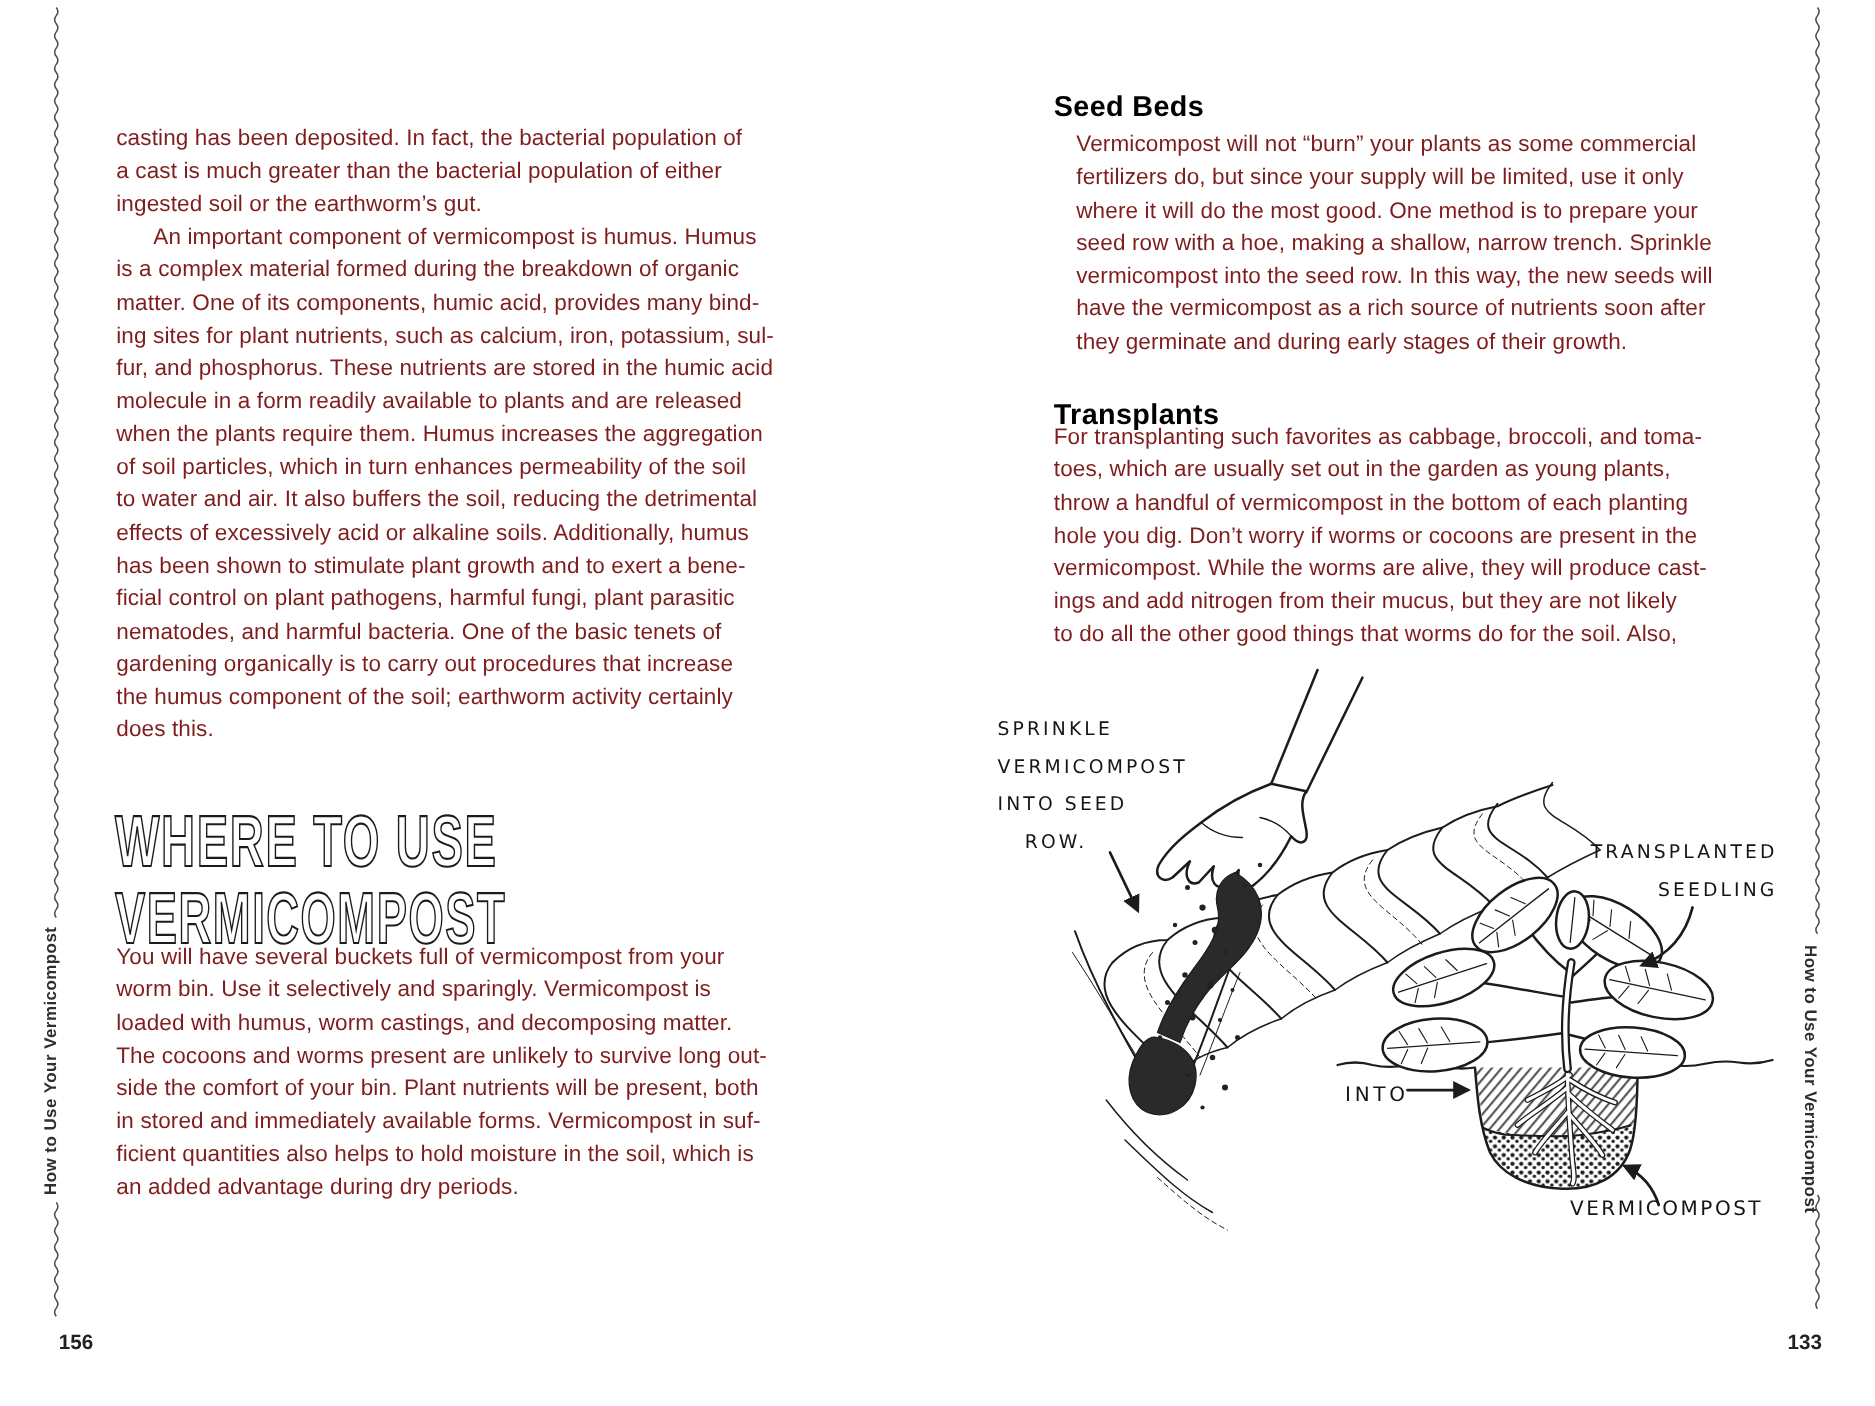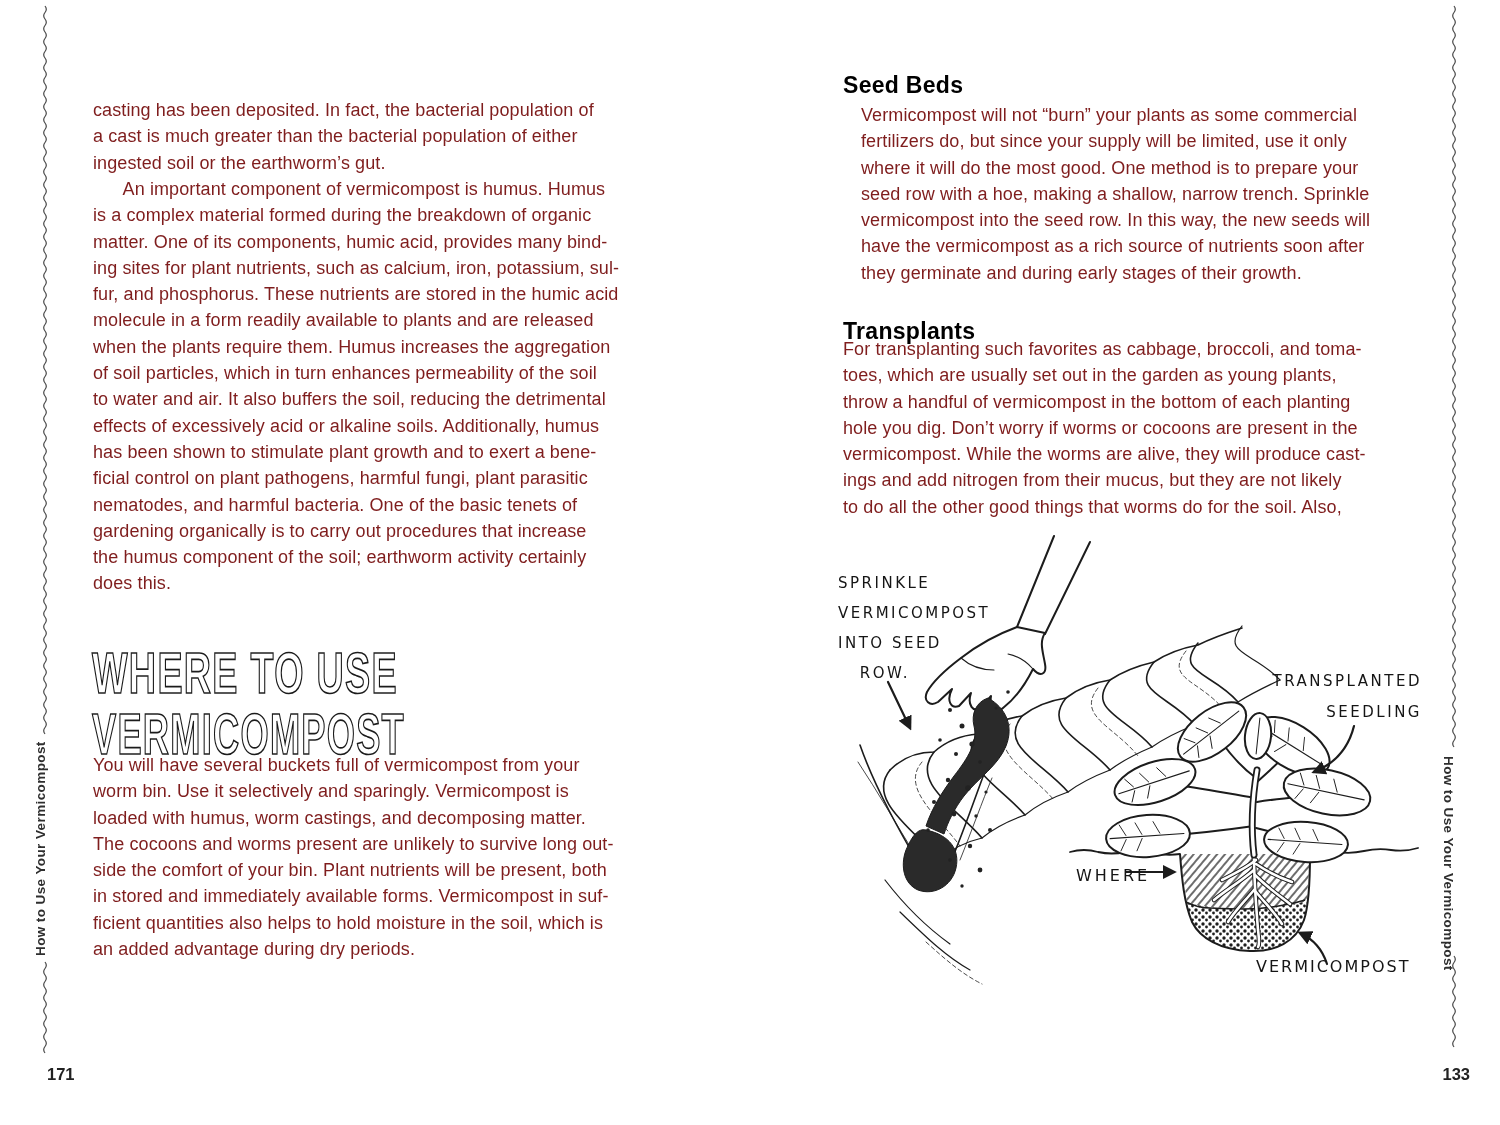--- a/index.html
+++ b/index.html
@@ -11,21 +11,21 @@
   .rail-text{
     position:absolute;z-index:2;font-size:13.5px;font-weight:bold;color:#2e2e2e;
     letter-spacing:0.4px;white-space:nowrap;writing-mode:vertical-rl;
   }
   .rail-text.left{left:33px;top:756px;height:200px;transform:rotate(180deg);}
   .rail-text.right{left:1441px;top:756px;height:205px;}
   .page-num{
     position:absolute;z-index:2;font-size:16.5px;font-weight:bold;color:#222222;
   }
   .page-num.left{left:47px;top:1065px;}
-  .page-num.right{left:1430px;top:1065px;width:40px;text-align:right;}
+  .page-num.right{left:1430px;top:1065px;width:40px;}
 
   .body-block{
     position:absolute;z-index:2;font-size:18px;line-height:26.3px;color:#7f1d1d;
     letter-spacing:0.1px;white-space:pre;
   }
   .col-left{left:93px;}
   .col-right{left:843px;}
   .section-heading{
     position:absolute;z-index:2;font-size:23px;font-weight:bold;color:#000000;
     letter-spacing:0.3px;white-space:nowrap;
@@ -33,41 +33,41 @@
   .display-heading-svg{position:absolute;left:90px;top:641px;z-index:2;}
   .outline-text{
     font-family:"Liberation Sans",sans-serif;font-weight:700;font-size:58px;
     fill:none;stroke:#1b1b1b;stroke-width:1.7px;letter-spacing:2px;
   }
   .illustration-svg{position:absolute;left:830px;top:530px;z-index:2;}
   .hand-label{
     position:absolute;z-index:3;font-family:"DejaVu Sans",sans-serif;color:#151515;
     font-size:15px;letter-spacing:2.5px;white-space:pre;line-height:30px;
   }
-  .hand-label.sprinkle{left:838px;top:568px;}
+  .hand-label.sprinkle{left:798px;top:568px;}
   .hand-label.transplanted{left:1270px;top:666px;width:152px;text-align:right;line-height:31px;}
   .hand-label.soil{left:1076px;top:861px;font-size:16px;letter-spacing:3px;}
   .hand-label.vermicompost{left:1256px;top:952px;font-size:16px;letter-spacing:2px;}
 </style>
 </head>
 <body>
 
 <div class="spread">
 
   <svg class="rails-svg">
     <path fill="none" stroke="#4a4a4a" stroke-width="1.2" d="M45,6 q2.6,3.25 0,6.5 q-2.6,3.25 0,6.5 q2.6,3.25 0,6.5 q-2.6,3.25 0,6.5 q2.6,3.25 0,6.5 q-2.6,3.25 0,6.5 q2.6,3.25 0,6.5 q-2.6,3.25 0,6.5 q2.6,3.25 0,6.5 q-2.6,3.25 0,6.5 q2.6,3.25 0,6.5 q-2.6,3.25 0,6.5 q2.6,3.25 0,6.5 q-2.6,3.25 0,6.5 q2.6,3.25 0,6.5 q-2.6,3.25 0,6.5 q2.6,3.25 0,6.5 q-2.6,3.25 0,6.5 q2.6,3.25 0,6.5 q-2.6,3.25 0,6.5 q2.6,3.25 0,6.5 q-2.6,3.25 0,6.5 q2.6,3.25 0,6.5 q-2.6,3.25 0,6.5 q2.6,3.25 0,6.5 q-2.6,3.25 0,6.5 q2.6,3.25 0,6.5 q-2.6,3.25 0,6.5 q2.6,3.25 0,6.5 q-2.6,3.25 0,6.5 q2.6,3.25 0,6.5 q-2.6,3.25 0,6.5 q2.6,3.25 0,6.5 q-2.6,3.25 0,6.5 q2.6,3.25 0,6.5 q-2.6,3.25 0,6.5 q2.6,3.25 0,6.5 q-2.6,3.25 0,6.5 q2.6,3.25 0,6.5 q-2.6,3.25 0,6.5 q2.6,3.25 0,6.5 q-2.6,3.25 0,6.5 q2.6,3.25 0,6.5 q-2.6,3.25 0,6.5 q2.6,3.25 0,6.5 q-2.6,3.25 0,6.5 q2.6,3.25 0,6.5 q-2.6,3.25 0,6.5 q2.6,3.25 0,6.5 q-2.6,3.25 0,6.5 q2.6,3.25 0,6.5 q-2.6,3.25 0,6.5 q2.6,3.25 0,6.5 q-2.6,3.25 0,6.5 q2.6,3.25 0,6.5 q-2.6,3.25 0,6.5 q2.6,3.25 0,6.5 q-2.6,3.25 0,6.5 q2.6,3.25 0,6.5 q-2.6,3.25 0,6.5 q2.6,3.25 0,6.5 q-2.6,3.25 0,6.5 q2.6,3.25 0,6.5 q-2.6,3.25 0,6.5 q2.6,3.25 0,6.5 q-2.6,3.25 0,6.5 q2.6,3.25 0,6.5 q-2.6,3.25 0,6.5 q2.6,3.25 0,6.5 q-2.6,3.25 0,6.5 q2.6,3.25 0,6.5 q-2.6,3.25 0,6.5 q2.6,3.25 0,6.5 q-2.6,3.25 0,6.5 q2.6,3.25 0,6.5 q-2.6,3.25 0,6.5 q2.6,3.25 0,6.5 q-2.6,3.25 0,6.5 q2.6,3.25 0,6.5 q-2.6,3.25 0,6.5 q2.6,3.25 0,6.5 q-2.6,3.25 0,6.5 q2.6,3.25 0,6.5 q-2.6,3.25 0,6.5 q2.6,3.25 0,6.5 q-2.6,3.25 0,6.5 q2.6,3.25 0,6.5 q-2.6,3.25 0,6.5 q2.6,3.25 0,6.5 q-2.6,3.25 0,6.5 q2.6,3.25 0,6.5 q-2.6,3.25 0,6.5 q2.6,3.25 0,6.5 q-2.6,3.25 0,6.5 q2.6,3.25 0,6.5 q-2.6,3.25 0,6.5 q2.6,3.25 0,6.5 q-2.6,3.25 0,6.5 q2.6,3.25 0,6.5 q-2.6,3.25 0,6.5 q2.6,3.25 0,6.5 q-2.6,3.25 0,6.5 q2.6,3.25 0,6.5 q-2.6,3.25 0,6.5 q2.6,3.25 0,6.5 q-2.6,3.25 0,6.5 q2.6,3.25 0,6.5 q-2.6,3.25 0,6.5 q2.6,3.25 0,6.5 q-2.6,3.25 0,6.5 q2.6,3.25 0,6.5 q-2.6,3.25 0,6.5"></path>
     <path fill="none" stroke="#4a4a4a" stroke-width="1.2" d="M45,962 q2.6,3.25 0,6.5 q-2.6,3.25 0,6.5 q2.6,3.25 0,6.5 q-2.6,3.25 0,6.5 q2.6,3.25 0,6.5 q-2.6,3.25 0,6.5 q2.6,3.25 0,6.5 q-2.6,3.25 0,6.5 q2.6,3.25 0,6.5 q-2.6,3.25 0,6.5 q2.6,3.25 0,6.5 q-2.6,3.25 0,6.5 q2.6,3.25 0,6.5 q-2.6,3.25 0,6.5"></path>
     <path fill="none" stroke="#4a4a4a" stroke-width="1.2" d="M1454,6 q2.6,3.25 0,6.5 q-2.6,3.25 0,6.5 q2.6,3.25 0,6.5 q-2.6,3.25 0,6.5 q2.6,3.25 0,6.5 q-2.6,3.25 0,6.5 q2.6,3.25 0,6.5 q-2.6,3.25 0,6.5 q2.6,3.25 0,6.5 q-2.6,3.25 0,6.5 q2.6,3.25 0,6.5 q-2.6,3.25 0,6.5 q2.6,3.25 0,6.5 q-2.6,3.25 0,6.5 q2.6,3.25 0,6.5 q-2.6,3.25 0,6.5 q2.6,3.25 0,6.5 q-2.6,3.25 0,6.5 q2.6,3.25 0,6.5 q-2.6,3.25 0,6.5 q2.6,3.25 0,6.5 q-2.6,3.25 0,6.5 q2.6,3.25 0,6.5 q-2.6,3.25 0,6.5 q2.6,3.25 0,6.5 q-2.6,3.25 0,6.5 q2.6,3.25 0,6.5 q-2.6,3.25 0,6.5 q2.6,3.25 0,6.5 q-2.6,3.25 0,6.5 q2.6,3.25 0,6.5 q-2.6,3.25 0,6.5 q2.6,3.25 0,6.5 q-2.6,3.25 0,6.5 q2.6,3.25 0,6.5 q-2.6,3.25 0,6.5 q2.6,3.25 0,6.5 q-2.6,3.25 0,6.5 q2.6,3.25 0,6.5 q-2.6,3.25 0,6.5 q2.6,3.25 0,6.5 q-2.6,3.25 0,6.5 q2.6,3.25 0,6.5 q-2.6,3.25 0,6.5 q2.6,3.25 0,6.5 q-2.6,3.25 0,6.5 q2.6,3.25 0,6.5 q-2.6,3.25 0,6.5 q2.6,3.25 0,6.5 q-2.6,3.25 0,6.5 q2.6,3.25 0,6.5 q-2.6,3.25 0,6.5 q2.6,3.25 0,6.5 q-2.6,3.25 0,6.5 q2.6,3.25 0,6.5 q-2.6,3.25 0,6.5 q2.6,3.25 0,6.5 q-2.6,3.25 0,6.5 q2.6,3.25 0,6.5 q-2.6,3.25 0,6.5 q2.6,3.25 0,6.5 q-2.6,3.25 0,6.5 q2.6,3.25 0,6.5 q-2.6,3.25 0,6.5 q2.6,3.25 0,6.5 q-2.6,3.25 0,6.5 q2.6,3.25 0,6.5 q-2.6,3.25 0,6.5 q2.6,3.25 0,6.5 q-2.6,3.25 0,6.5 q2.6,3.25 0,6.5 q-2.6,3.25 0,6.5 q2.6,3.25 0,6.5 q-2.6,3.25 0,6.5 q2.6,3.25 0,6.5 q-2.6,3.25 0,6.5 q2.6,3.25 0,6.5 q-2.6,3.25 0,6.5 q2.6,3.25 0,6.5 q-2.6,3.25 0,6.5 q2.6,3.25 0,6.5 q-2.6,3.25 0,6.5 q2.6,3.25 0,6.5 q-2.6,3.25 0,6.5 q2.6,3.25 0,6.5 q-2.6,3.25 0,6.5 q2.6,3.25 0,6.5 q-2.6,3.25 0,6.5 q2.6,3.25 0,6.5 q-2.6,3.25 0,6.5 q2.6,3.25 0,6.5 q-2.6,3.25 0,6.5 q2.6,3.25 0,6.5 q-2.6,3.25 0,6.5 q2.6,3.25 0,6.5 q-2.6,3.25 0,6.5 q2.6,3.25 0,6.5 q-2.6,3.25 0,6.5 q2.6,3.25 0,6.5 q-2.6,3.25 0,6.5 q2.6,3.25 0,6.5 q-2.6,3.25 0,6.5 q2.6,3.25 0,6.5 q-2.6,3.25 0,6.5 q2.6,3.25 0,6.5 q-2.6,3.25 0,6.5 q2.6,3.25 0,6.5 q-2.6,3.25 0,6.5 q2.6,3.25 0,6.5 q-2.6,3.25 0,6.5 q2.6,3.25 0,6.5 q-2.6,3.25 0,6.5 q2.6,3.25 0,6.5 q-2.6,3.25 0,6.5"></path>
     <path fill="none" stroke="#4a4a4a" stroke-width="1.2" d="M1454,956 q2.6,3.25 0,6.5 q-2.6,3.25 0,6.5 q2.6,3.25 0,6.5 q-2.6,3.25 0,6.5 q2.6,3.25 0,6.5 q-2.6,3.25 0,6.5 q2.6,3.25 0,6.5 q-2.6,3.25 0,6.5 q2.6,3.25 0,6.5 q-2.6,3.25 0,6.5 q2.6,3.25 0,6.5 q-2.6,3.25 0,6.5 q2.6,3.25 0,6.5 q-2.6,3.25 0,6.5"></path>
   </svg>
 
   <div class="rail-text left">How to Use Your Vermicompost</div>
   <div class="rail-text right">How to Use Your Vermicompost</div>
 
-  <div class="page-num left">171</div>
+  <div class="page-num left">156</div>
   <div class="page-num right">133</div>
 
   <div>
     <div class="body-block col-left" style="top:97px;">casting has been deposited. In fact, the bacterial population of
 a cast is much greater than the bacterial population of either
 ingested soil or the earthworm’s gut.</div>
     <div class="body-block col-left" style="top:176px;">      An important component of vermicompost is humus. Humus
 is a complex material formed during the breakdown of organic
 matter. One of its components, humic acid, provides many bind-
 ing sites for plant nutrients, such as calcium, iron, potassium, sul-
@@ -117,21 +117,21 @@
 vermicompost. While the worms are alive, they will produce cast-
 ings and add nitrogen from their mucus, but they are not likely
 to do all the other good things that worms do for the soil. Also,</div>
 
     <div class="hand-label sprinkle">SPRINKLE
 VERMICOMPOST
 INTO SEED
    ROW.</div>
     <div class="hand-label transplanted">TRANSPLANTED
 SEEDLING</div>
-    <div class="hand-label soil">WHERE</div>
+    <div class="hand-label soil">INTO</div>
     <div class="hand-label vermicompost">VERMICOMPOST</div>
 
     <svg class="illustration-svg" width="620" height="480" viewBox="0 0 620 480">
       <defs>
         <marker id="ah" viewBox="0 0 10 10" refX="8" refY="5" markerWidth="6.5" markerHeight="6.5" orient="auto-start-reverse">
           <path d="M0,0 L10,5 L0,10 z" fill="#1c1c1c"></path>
         </marker>
         <pattern id="hatch" width="6" height="6" patternUnits="userSpaceOnUse" patternTransform="rotate(40)">
           <rect width="6" height="6" fill="#ffffff"></rect>
           <line x1="1" y1="0" x2="1" y2="6" stroke="#3c3c3c" stroke-width="1.5"></line>

